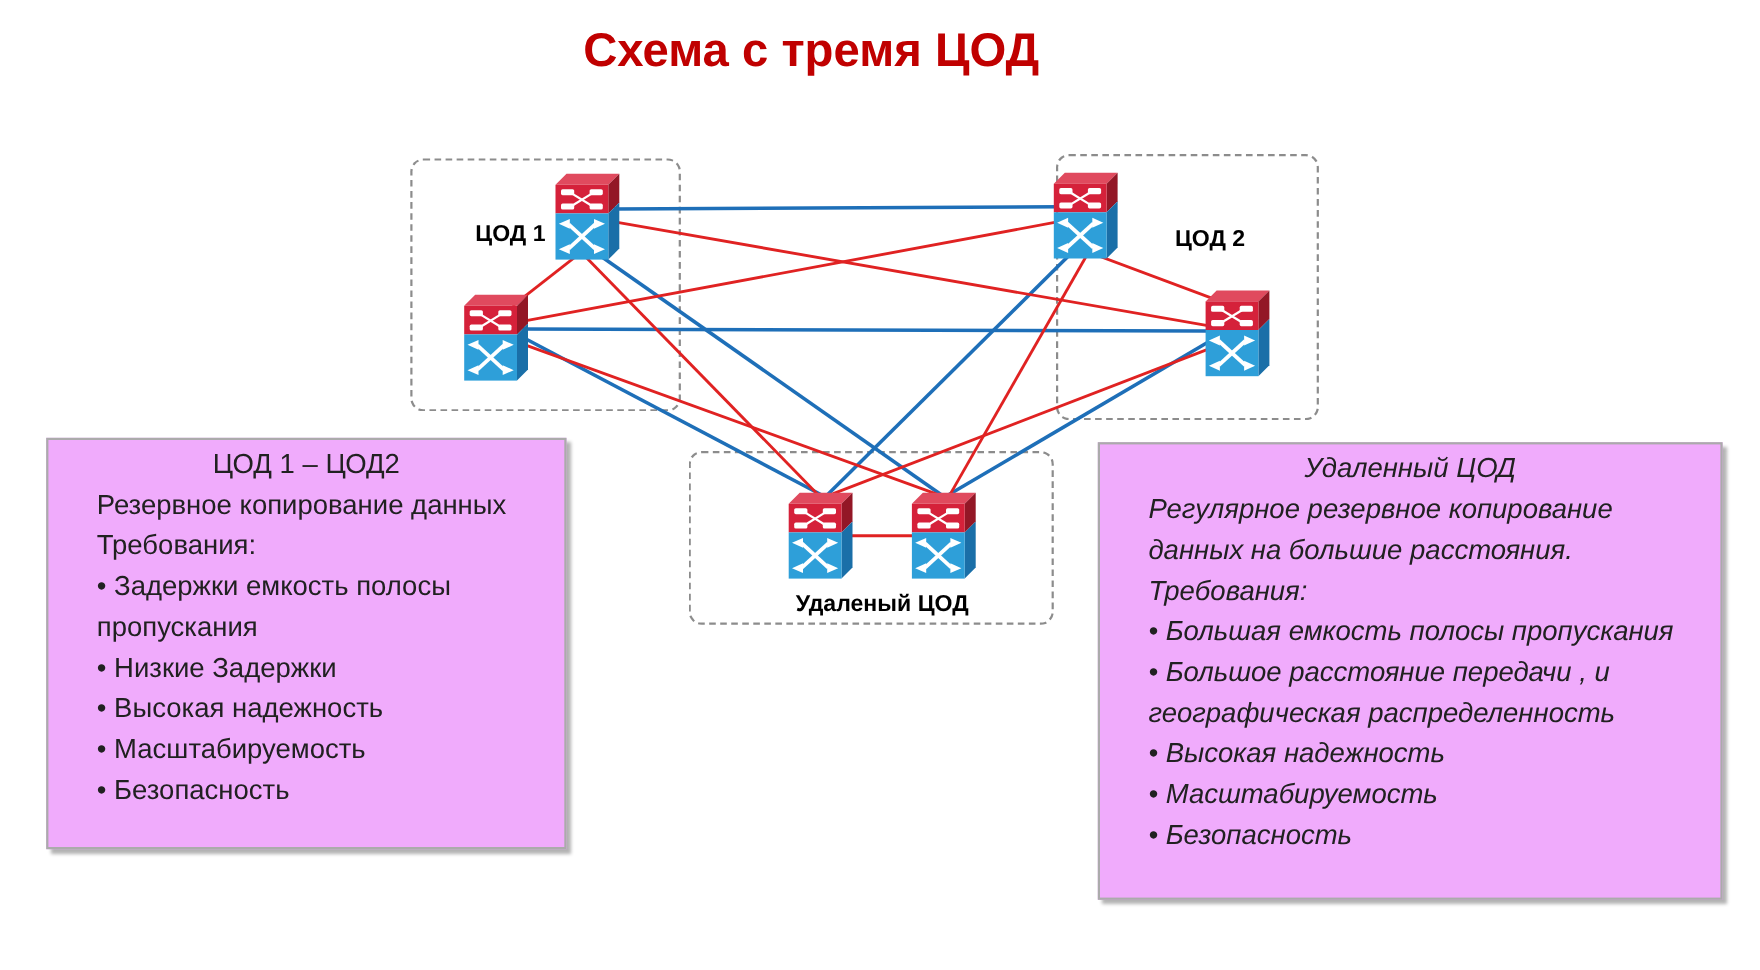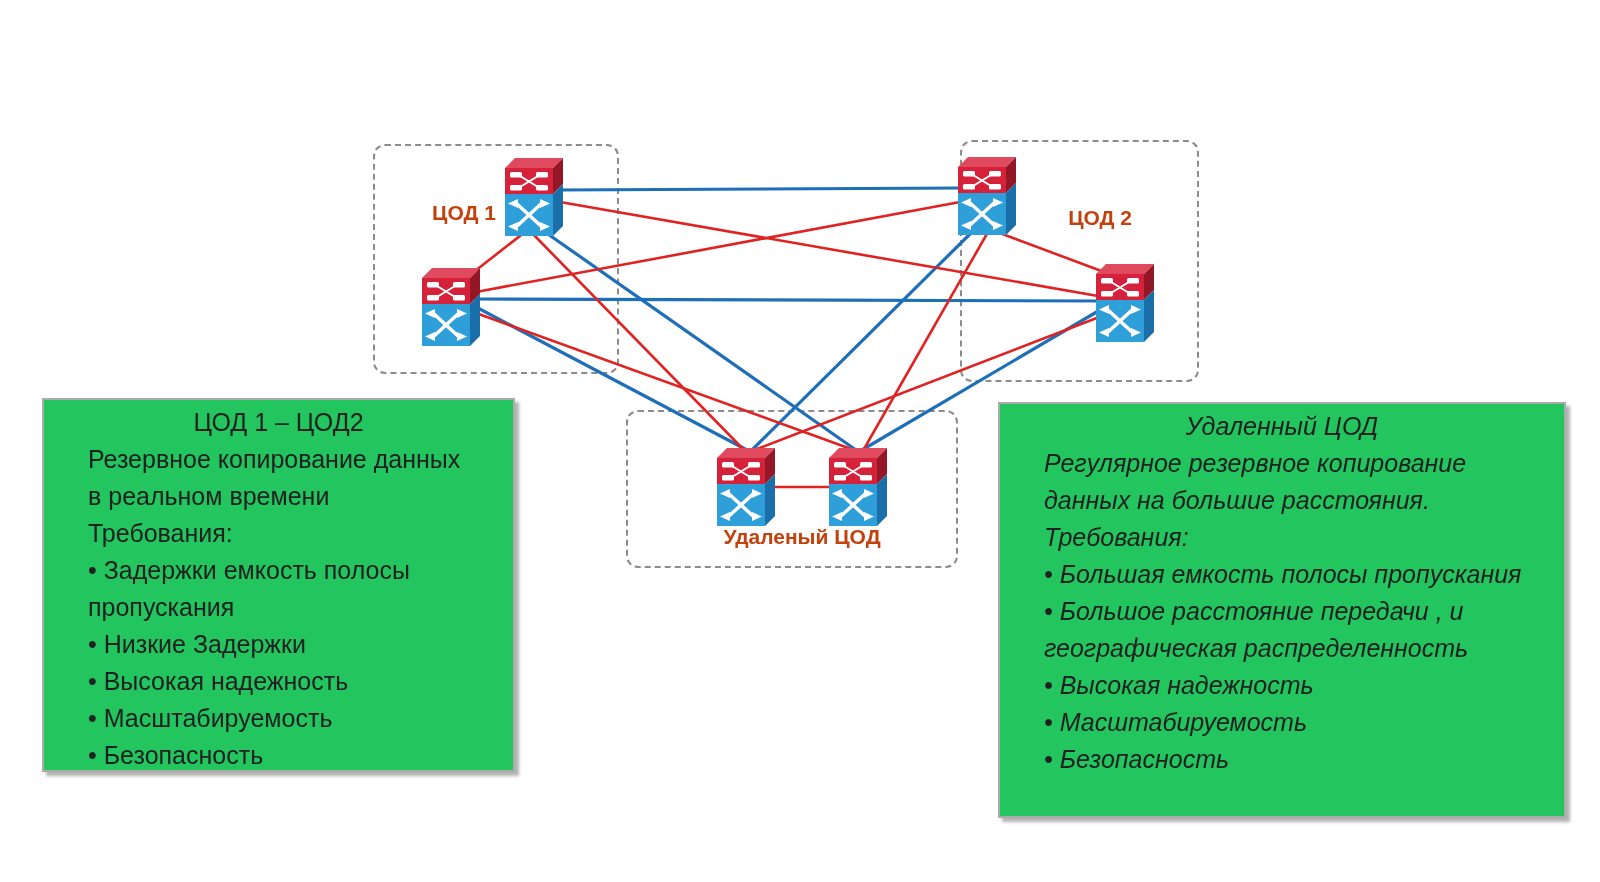--- a/index.html
+++ b/index.html
@@ -5,37 +5,38 @@
   html,body{margin:0;padding:0;background:#ffffff;}
   #slide{position:relative;width:1600px;height:882px;background:#ffffff;overflow:hidden;
          font-family:"Liberation Sans","DejaVu Sans",sans-serif;}
   #slide-title{position:absolute;left:0;top:22px;width:1475px;text-align:center;
                font-size:43px;font-weight:700;color:#C00000;letter-spacing:0px;}
   .dashed-box{position:absolute;border:2px dashed #8C8C8C;border-radius:12px;background:transparent;}
   #dc1-box{left:373px;top:144px;width:242px;height:226px;}
   #dc2-box{left:960px;top:140px;width:235px;height:238px;}
   #remote-box{left:626px;top:410px;width:328px;height:154px;}
   #net{position:absolute;left:0;top:0;width:1600px;height:882px;}
-  .dc-label{position:absolute;font-size:21px;font-weight:700;color:#c2410c;text-align:center;}
+  .dc-label{position:absolute;font-size:21px;font-weight:700;color:#000000;text-align:center;}
   #dc1-label{left:410px;top:201px;width:108px;}
   #dc2-label{left:1020px;top:206px;width:112px;text-align:right;}
-  #remote-label{left:698px;top:525px;width:208px;}
-  .info-panel{position:absolute;background:#22c55e;border:2px solid #ABABAB;
+  #remote-label{left:698px;top:537px;width:208px;}
+  .info-panel{position:absolute;background:#f0abfc;border:2px solid #ABABAB;
               box-shadow:4px 4px 3px #b3b3b3;color:#212121;font-size:25px;line-height:37px;
               box-sizing:border-box;}
   #left-panel{left:42px;top:398px;width:473px;height:374px;padding:4px 12px;}
   #right-panel{left:998px;top:402px;width:568px;height:416px;padding:4px 12px;font-style:italic;}
   .panel-title{text-align:center;white-space:nowrap;}
   .pline{white-space:nowrap;margin-left:32px;}
 </style>
 </head>
 <body>
 
 <div id="slide">
 
+  <div id="slide-title">Схема с тремя ЦОД</div>
 
   <div id="dc1-box" class="dashed-box"></div>
   <div id="dc2-box" class="dashed-box"></div>
   <div id="remote-box" class="dashed-box"></div>
 
   <svg id="net" viewBox="0 0 1600 882">
     <defs>
       <g id="sw">
         <polygon points="0,12 10,2 58,2 48,12" fill="#E04A5E"></polygon>
         <polygon points="48,12 58,2 58,28 48,38" fill="#931726"></polygon>
@@ -80,21 +81,20 @@
     </svg>
 
   <div id="dc1-label" class="dc-label">ЦОД 1</div>
   <div id="dc2-label" class="dc-label">ЦОД 2</div>
   <div id="remote-label" class="dc-label">Удаленый ЦОД</div>
 
   <div id="left-panel" class="info-panel">
     <div class="panel-title">ЦОД 1 – ЦОД2</div>
     <div>
         <div class="pline">Резервное копирование данных</div>
-        <div class="pline">в реальном времени</div>
         <div class="pline">Требования:</div>
         <div class="pline">• Задержки емкость полосы</div>
         <div class="pline">пропускания</div>
         <div class="pline">• Низкие Задержки</div>
         <div class="pline">• Высокая надежность</div>
         <div class="pline">• Масштабируемость</div>
         <div class="pline">• Безопасность</div>
       </div>
   </div>
 

